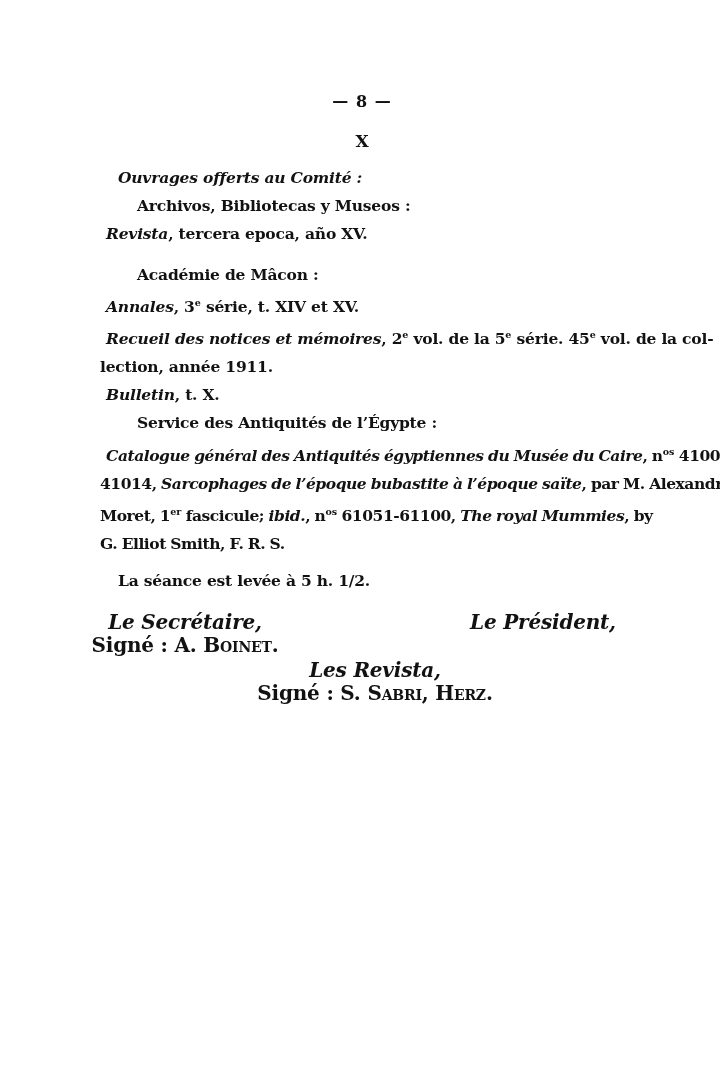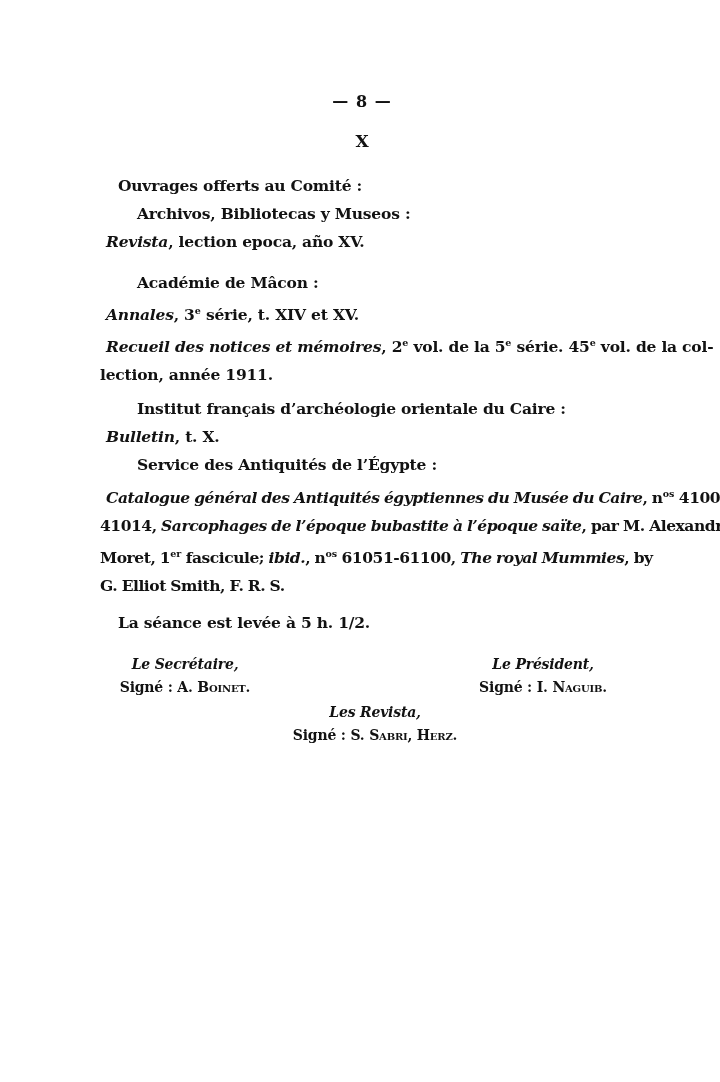--- a/index.html
+++ b/index.html
@@ -26,83 +26,81 @@
     font-weight: 700;
     letter-spacing: -0.2px;
   }
   .content p { white-space: nowrap; }
   .center { text-align: center; white-space: normal !important; }
   .page-number { font-size: 16px; letter-spacing: 1px; }
   .section-heading { margin-top: 11px; font-size: 17px; }
   .ind-entry   { text-indent: 6px; }
   .ind-para    { text-indent: 18px; }
   .ind-head    { text-indent: 37px; }
-  .m-ouvrages  { margin-top: 17px; }
+  .m-ouvrages  { margin-top: 9px; font-style: italic; }
   .m-archivos  { margin-top: 0; }
   .m-academie  { margin-top: 13px; }
   .m-institut  { margin-top: 6px; }
   .m-catalogue { margin-top: 1px; }
   .m-seance    { margin-top: 9px; }
   .tight { letter-spacing: -0.45px; word-spacing: -0.5px; }
   .seg-i  { font-style: italic; }
   .seg-sc { font-variant: small-caps; }
   .seg-sup {
     font-size: 9.5px;
     vertical-align: 6px;
     letter-spacing: 0;
   }
   .sig-row {
     margin-top: 16px;
     display: flex;
     align-items: flex-start;
   }
   .sig-block {
-    font-size: 14px;
+    font-size: 20px;
     line-height: 23px;
     text-align: center;
     white-space: nowrap;
   }
   .sig-left  { width: 220px; margin-left: -25px; }
   .sig-right { width: 220px; margin-left: auto; margin-right: -29px; }
   .sig-center { width: 280px; margin-left: 135px; margin-top: 2px; }
 </style>
 </head>
 <body>
 
 <div class="page">
   <div class="content">
 
     <p class="center page-number">— 8 —</p>
     <p class="center section-heading">X</p>
 
     <p class="ind-para m-ouvrages"><span>Ouvrages offerts au Comité :</span></p>
 
     <p class="ind-head m-archivos"><span>Archivos, Bibliotecas y Museos :</span></p>
-    <p class="ind-entry"><span class="seg-i">Revista</span><span>, lection epoca, año XV.</span></p>
+    <p class="ind-entry"><span class="seg-i">Revista</span><span>, tercera epoca, año XV.</span></p>
 
     <p class="ind-head m-academie"><span>Académie de Mâcon :</span></p>
     <p class="ind-entry"><span class="seg-i">Annales</span><span>, 3</span><span class="seg-sup">e</span><span> série, t. XIV et XV.</span></p>
     <p class="ind-entry"><span class="seg-i">Recueil des notices et mémoires</span><span>, 2</span><span class="seg-sup">e</span><span> vol. de la 5</span><span class="seg-sup">e</span><span> série. 45</span><span class="seg-sup">e</span><span> vol. de la col-</span><br><span>lection, année 1911.</span></p>
 
-    <p class="ind-head m-institut"><span>Institut français d’archéologie orientale du Caire :</span></p>
     <p class="ind-entry"><span class="seg-i">Bulletin</span><span>, t. X.</span></p>
 
     <p class="ind-head"><span>Service des Antiquités de l’Égypte :</span></p>
     <p class="ind-entry tight m-catalogue"><span class="seg-i">Catalogue général des Antiquités égyptiennes du Musée du Caire</span><span>, n</span><span class="seg-sup">os</span><span> 41001-</span><br><span>41014, </span><span class="seg-i">Sarcophages de l’époque bubastite à l’époque saïte</span><span>, par M. Alexandre</span><br><span>Moret, 1</span><span class="seg-sup">er</span><span> fascicule; </span><span class="seg-i">ibid.</span><span>, n</span><span class="seg-sup">os</span><span> 61051-61100, </span><span class="seg-i">The royal Mummies</span><span>, by</span><br><span>G. Elliot Smith, F. R. S.</span></p>
 
     <p class="ind-para m-seance"><span>La séance est levée à 5 h. 1/2.</span></p>
 
     <div class="sig-row">
       <div class="sig-block sig-left">
         <p><span class="seg-i">Le Secrétaire,</span></p>
         <p><span>Signé : A. </span><span class="seg-sc">Boinet</span><span>.</span></p>
       </div>
       <div class="sig-block sig-right">
         <p><span class="seg-i">Le Président,</span></p>
-        <p><span>Signé : I. </span><span class="seg-sc">Naguib</span><span>.</span></p>
       </div>
     </div>
 
     <div class="sig-block sig-center">
       <p><span class="seg-i">Les Revista,</span></p>
       <p><span>Signé : S. </span><span class="seg-sc">Sabri</span><span>, </span><span class="seg-sc">Herz</span><span>.</span></p>
     </div>
 
   </div>
 </div>

